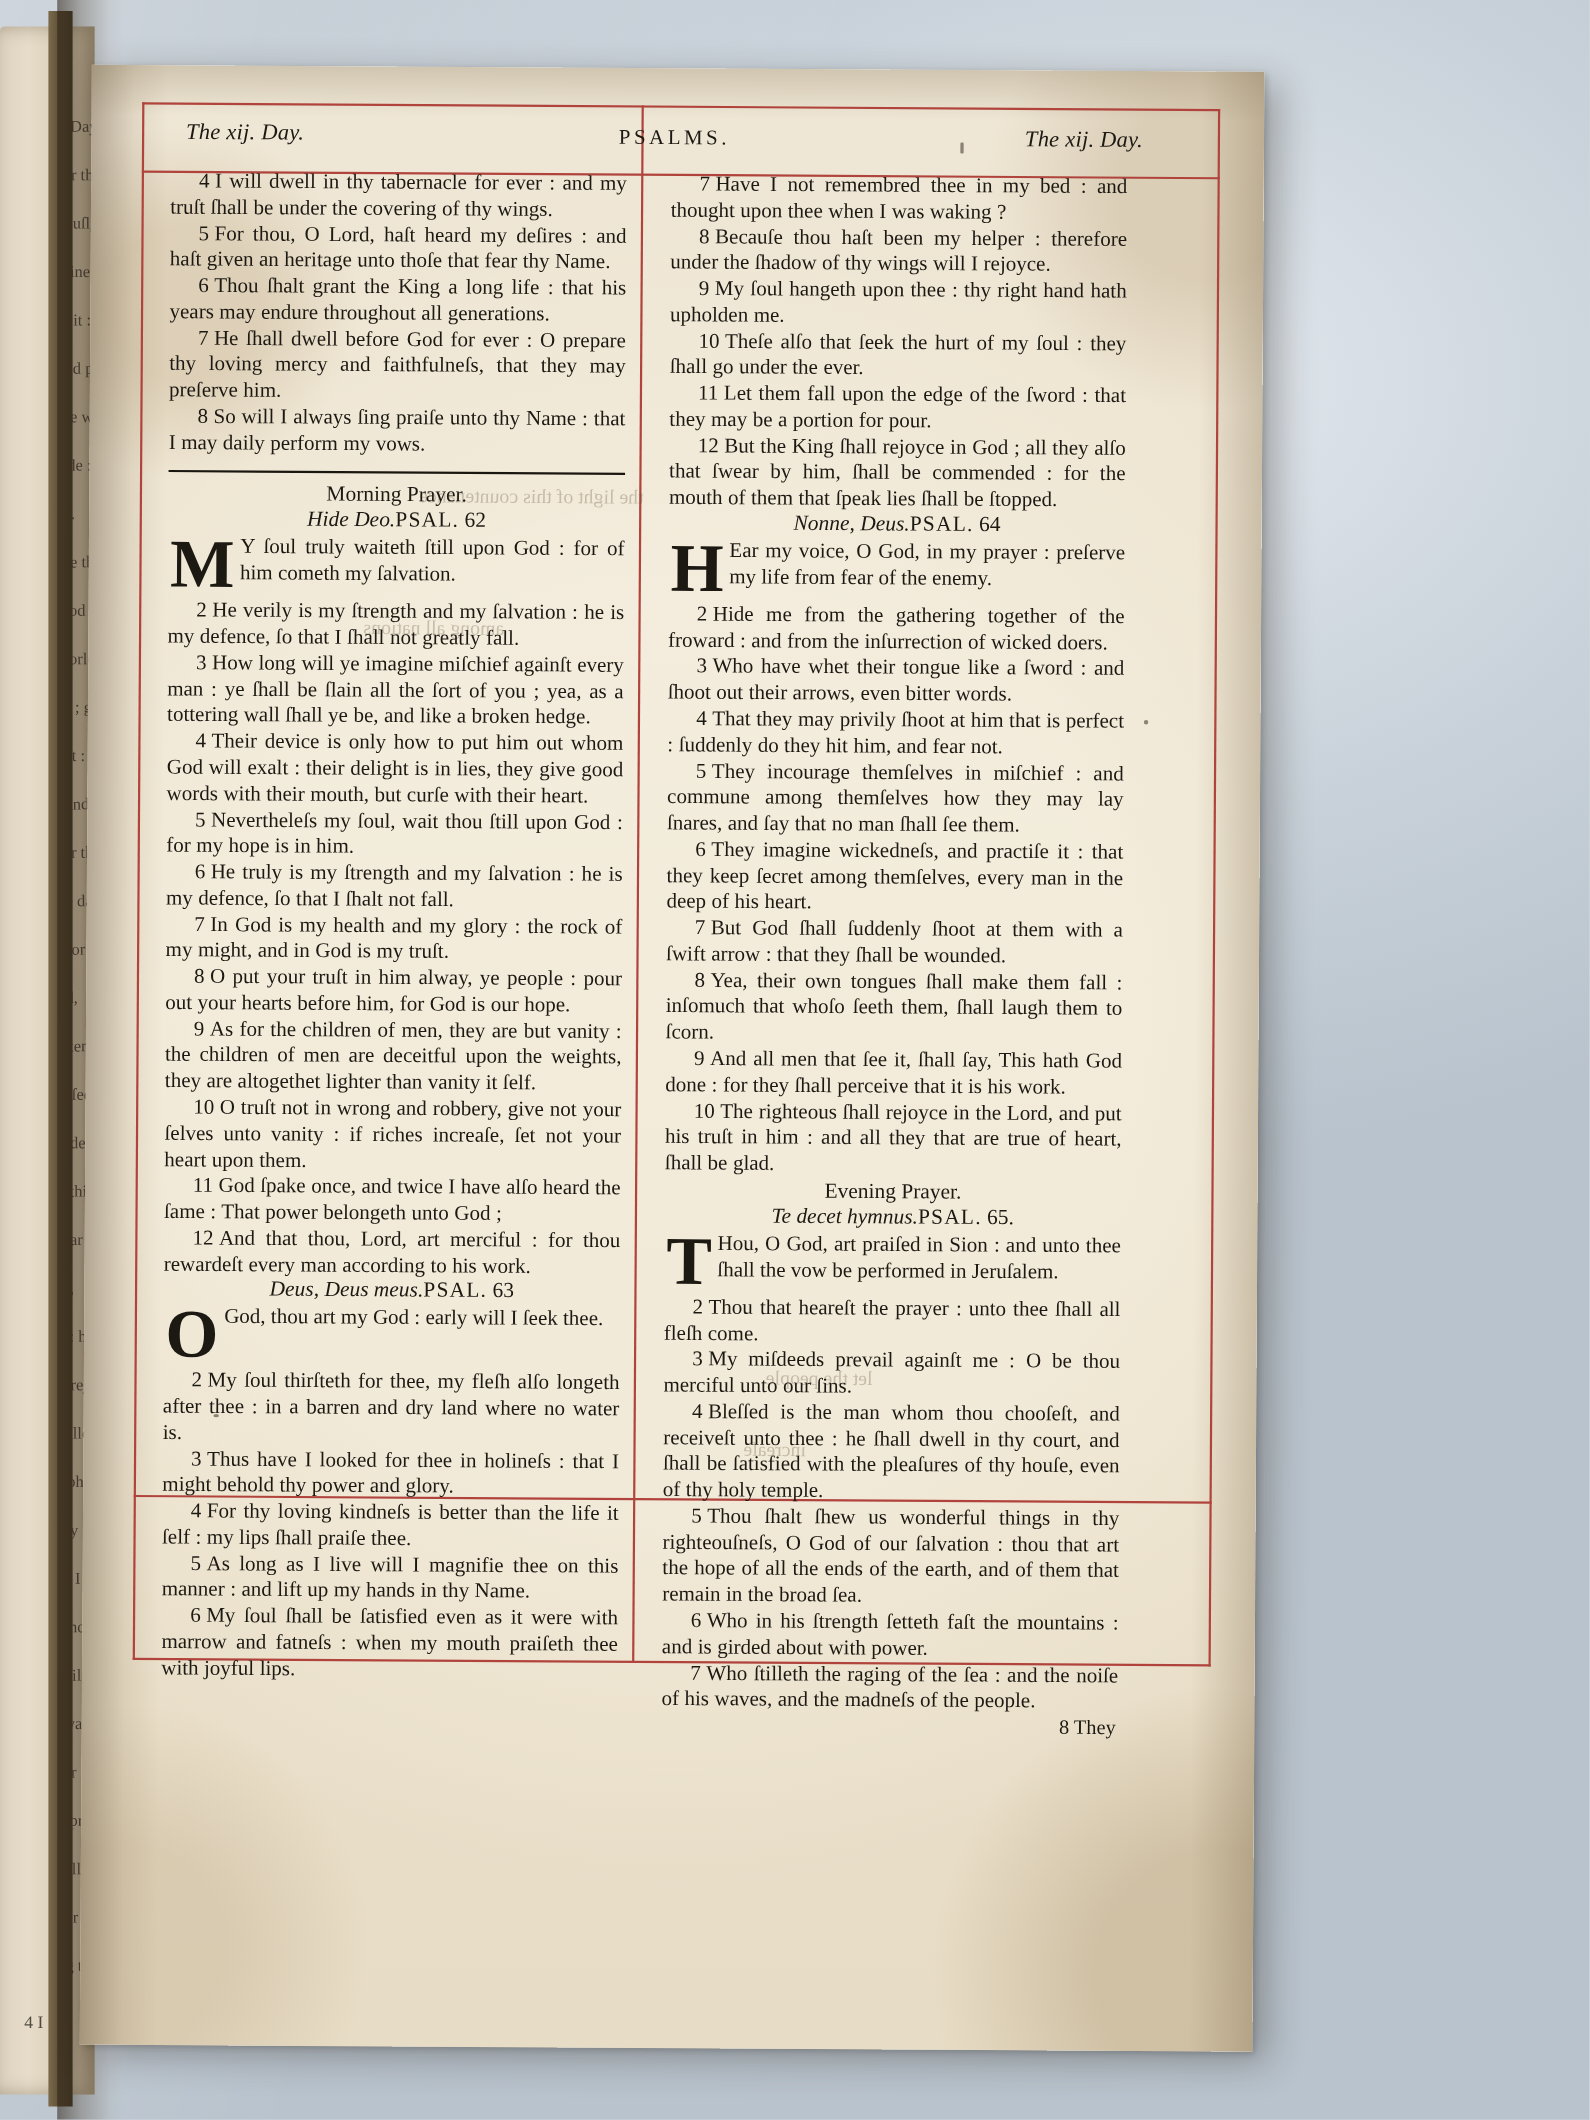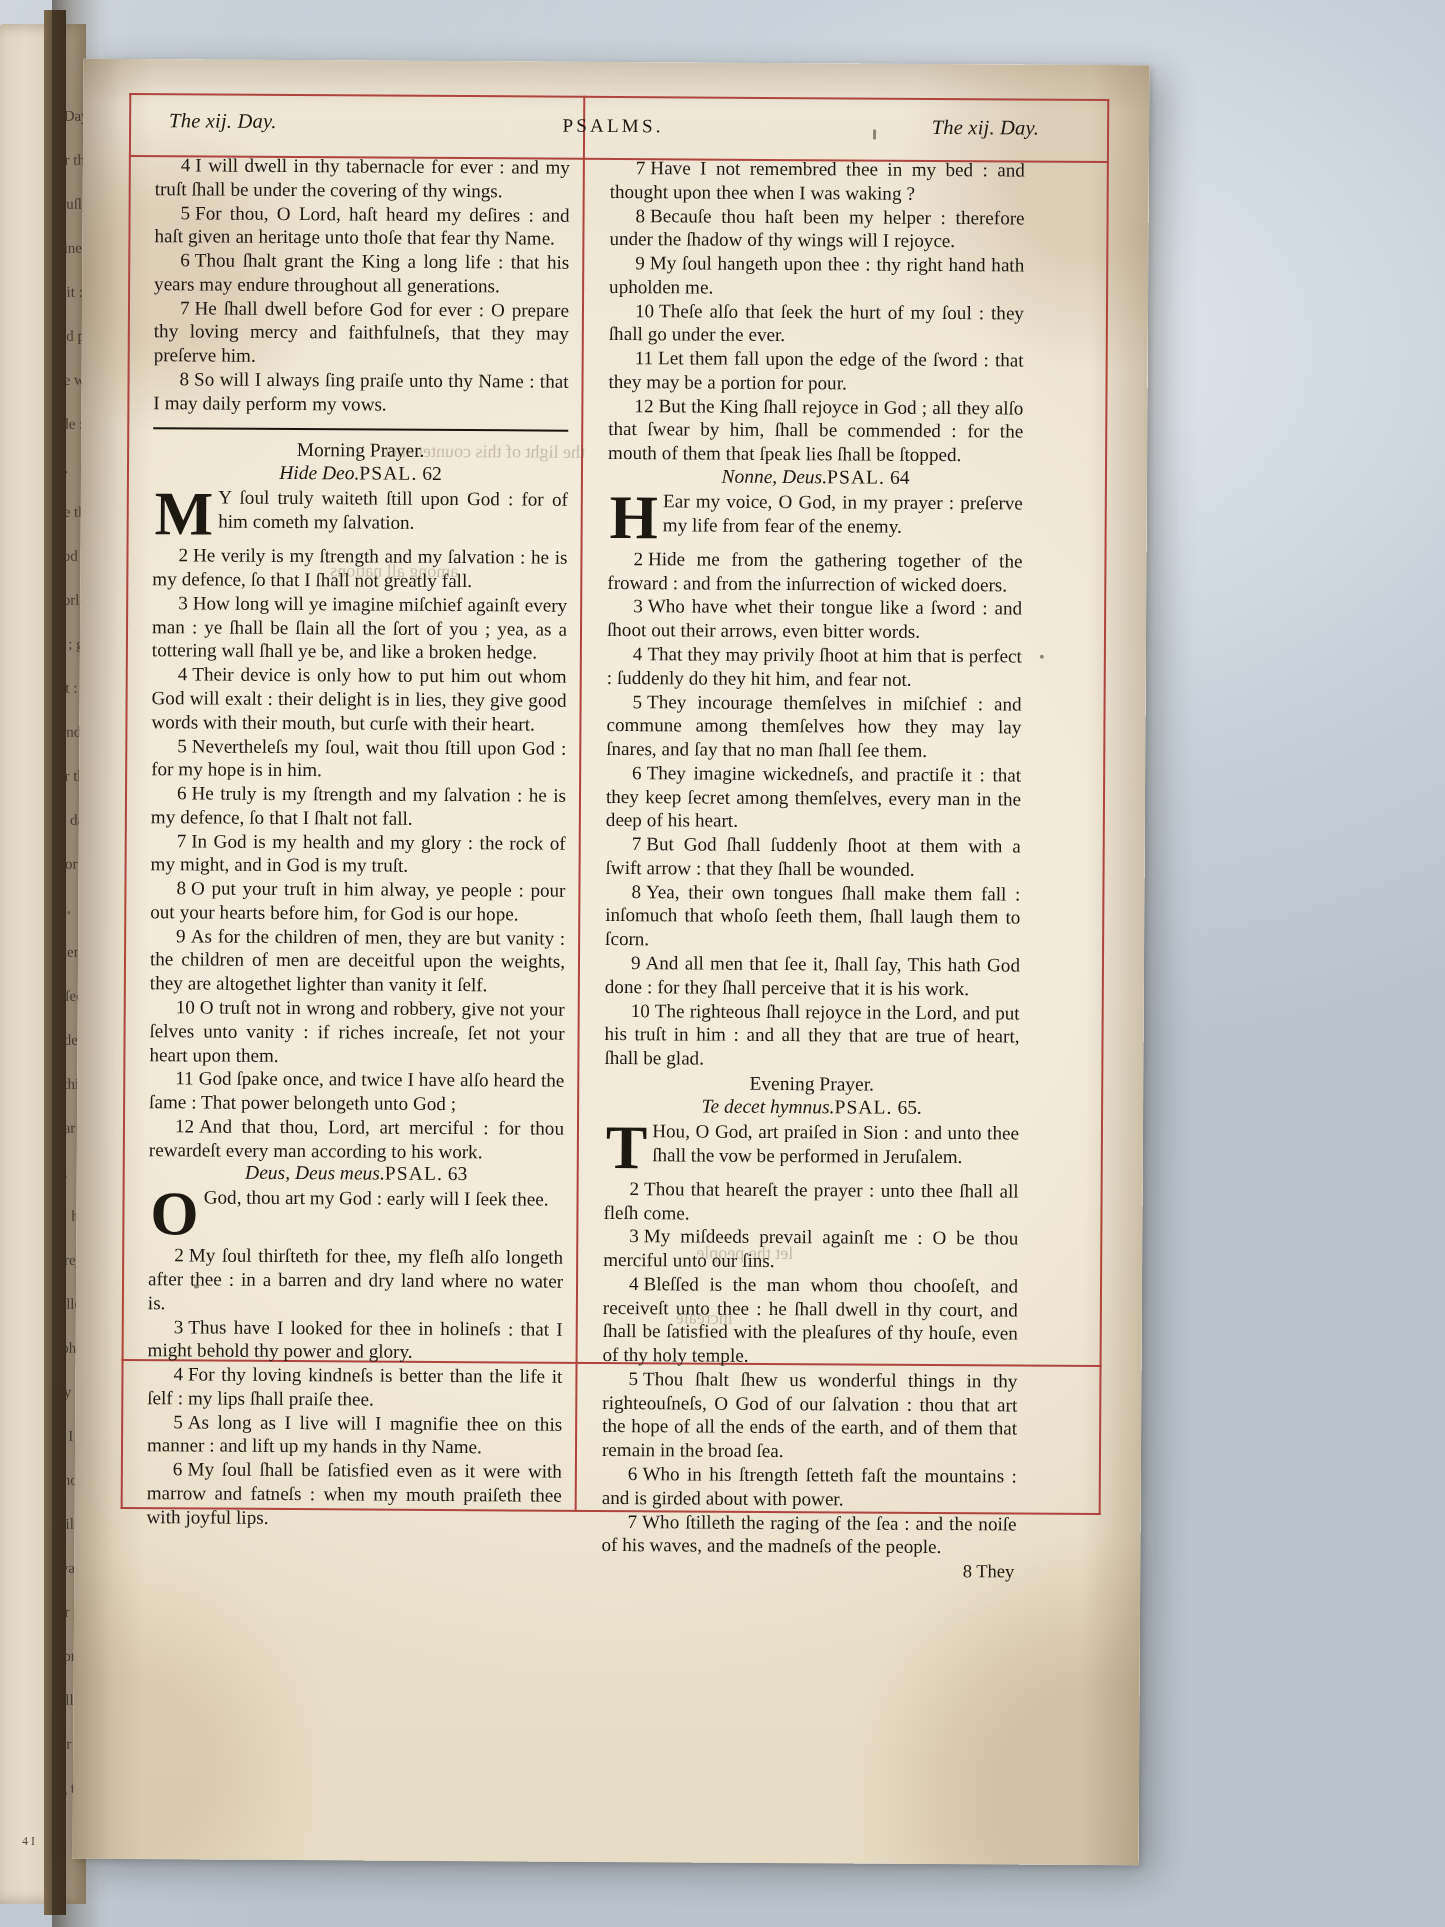--- a/index.html
+++ b/index.html
@@ -185,21 +185,21 @@
     color:rgba(95,80,55,.30);
     font-size:18px;font-family:"Liberation Serif",serif;
     transform:scaleX(-1);
     pointer-events:none;
     white-space:nowrap;
   }
 
   
   #fp-folio{
     position:absolute;left:22px;bottom:78px;
-    font-size:12px;color:#2b2620;z-index:6;opacity:.8;
+    font-size:16px;color:#2b2620;z-index:6;opacity:.8;
   }
 
   
   .speck{position:absolute;background:#3a3026;border-radius:50%;z-index:11;opacity:.55;}
 </style>
 </head>
 <body>
 
 <div id="desk"></div>
 

